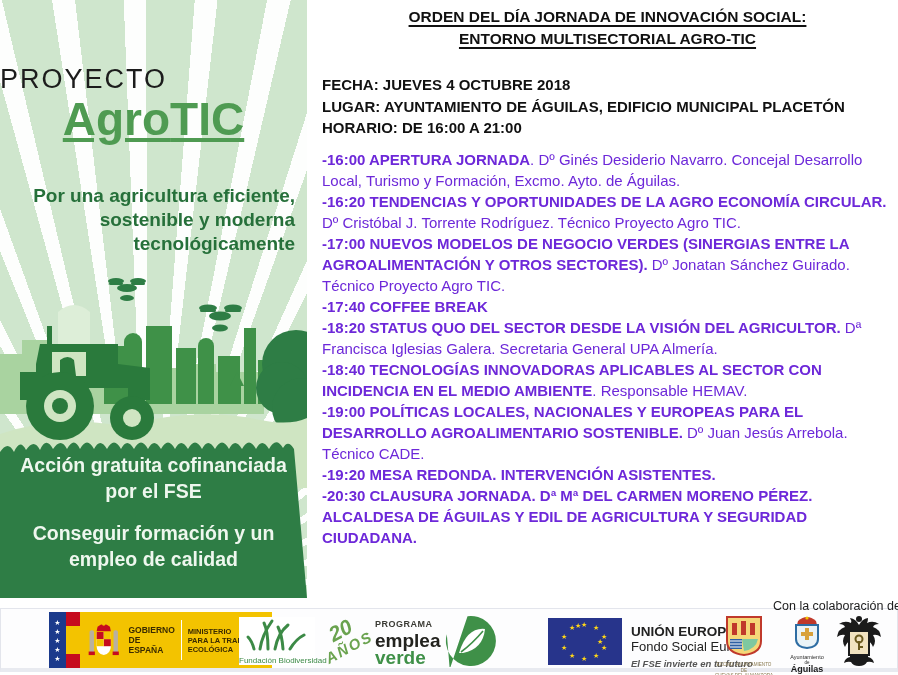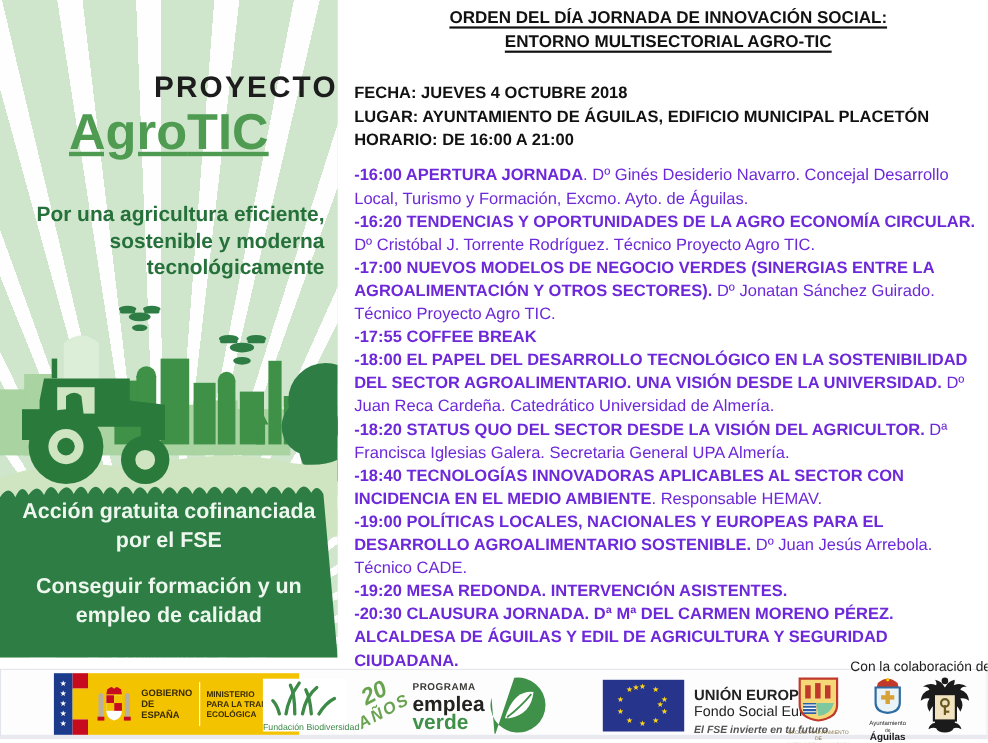--- a/index.html
+++ b/index.html
@@ -6,22 +6,22 @@
   .page{
     position:relative;width:898px;height:675px;overflow:hidden;
     font-family:"Liberation Sans",sans-serif;background:#fff;color:#1d1d1d;
   }
   
   .sidebar{position:absolute;left:0;top:0;width:307px;height:598px;overflow:hidden;
     background:
       repeating-conic-gradient(from -88deg at 48% 103%, rgba(255,255,255,.96) 0deg 2.1deg, rgba(255,255,255,0) 2.1deg 6.6deg),
       linear-gradient(#cfe6cd,#cfe6cd);
   }
-  .kicker{position:absolute;left:0;top:64px;width:100%;text-align:right;
-    font-size:27px;font-weight:700;letter-spacing:2px;color:#1c1c1c;}
+  .kicker{position:absolute;left:0;top:64px;width:100%;text-align:left;
+    font-size:27px;font-weight:400;letter-spacing:2px;color:#1c1c1c;}
   .brand{position:absolute;left:0;top:92px;width:100%;text-align:center;
     font-size:46px;color:#4f9b52;letter-spacing:0;text-decoration:underline;}
   .brand .agro{font-weight:600;}
   .brand .tic{font-weight:800;}
   .tagline{position:absolute;left:12px;top:184px;width:283px;text-align:right;
     font-size:19px;font-weight:700;line-height:24px;color:#26703a;}
   .illus{position:absolute;left:0;top:268px;width:307px;height:330px;}
   .note{position:absolute;left:10px;width:287px;text-align:center;
     font-size:19.5px;font-weight:700;line-height:26px;color:#eef7ee;}
   .note1{top:452px;}
@@ -177,22 +177,21 @@
     </div>
     <div class="meta">
       <div>FECHA: JUEVES 4 OCTUBRE 2018</div>
       <div>LUGAR: AYUNTAMIENTO DE ÁGUILAS, EDIFICIO MUNICIPAL PLACETÓN</div>
       <div>HORARIO: DE 16:00 A 21:00</div>
     </div>
     <div class="agenda">
         <p><span class="b">-16:00 APERTURA JORNADA</span><span>. Dº Ginés Desiderio Navarro. Concejal Desarrollo Local, Turismo y Formación, Excmo. Ayto. de Águilas.</span></p>
         <p><span class="b">-16:20 TENDENCIAS Y OPORTUNIDADES DE LA AGRO ECONOMÍA CIRCULAR.</span><span> Dº Cristóbal J. Torrente Rodríguez. Técnico Proyecto Agro TIC.</span></p>
         <p><span class="b">-17:00 NUEVOS MODELOS DE NEGOCIO VERDES (SINERGIAS ENTRE LA AGROALIMENTACIÓN Y OTROS SECTORES).</span><span> Dº Jonatan Sánchez Guirado. Técnico Proyecto Agro TIC.</span></p>
-        <p><span class="b">-17:55 COFFEE BREAK</span></p>
-        <p><span class="b">-18:00 EL PAPEL DEL DESARROLLO TECNOLÓGICO EN LA SOSTENIBILIDAD DEL SECTOR AGROALIMENTARIO. UNA VISIÓN DESDE LA UNIVERSIDAD.</span><span> Dº Juan Reca Cardeña. Catedrático Universidad de Almería.</span></p>
+        <p><span class="b">-17:40 COFFEE BREAK</span></p>
         <p><span class="b">-18:20 STATUS QUO DEL SECTOR DESDE LA VISIÓN DEL AGRICULTOR.</span><span> Dª Francisca Iglesias Galera. Secretaria General UPA Almería.</span></p>
         <p><span class="b">-18:40 TECNOLOGÍAS INNOVADORAS APLICABLES AL SECTOR CON INCIDENCIA EN EL MEDIO AMBIENTE</span><span>. Responsable HEMAV.</span></p>
         <p><span class="b">-19:00 POLÍTICAS LOCALES, NACIONALES Y EUROPEAS PARA EL DESARROLLO AGROALIMENTARIO SOSTENIBLE.</span><span> Dº Juan Jesús Arrebola. Técnico CADE.</span></p>
         <p><span class="b">-19:20 MESA REDONDA. INTERVENCIÓN ASISTENTES.</span></p>
         <p><span class="b">-20:30 CLAUSURA JORNADA. Dª Mª DEL CARMEN MORENO PÉREZ. ALCALDESA DE ÁGUILAS Y EDIL DE AGRICULTURA Y SEGURIDAD CIUDADANA.</span></p>
       </div>
   </div>
 
   <div class="footer">
 

